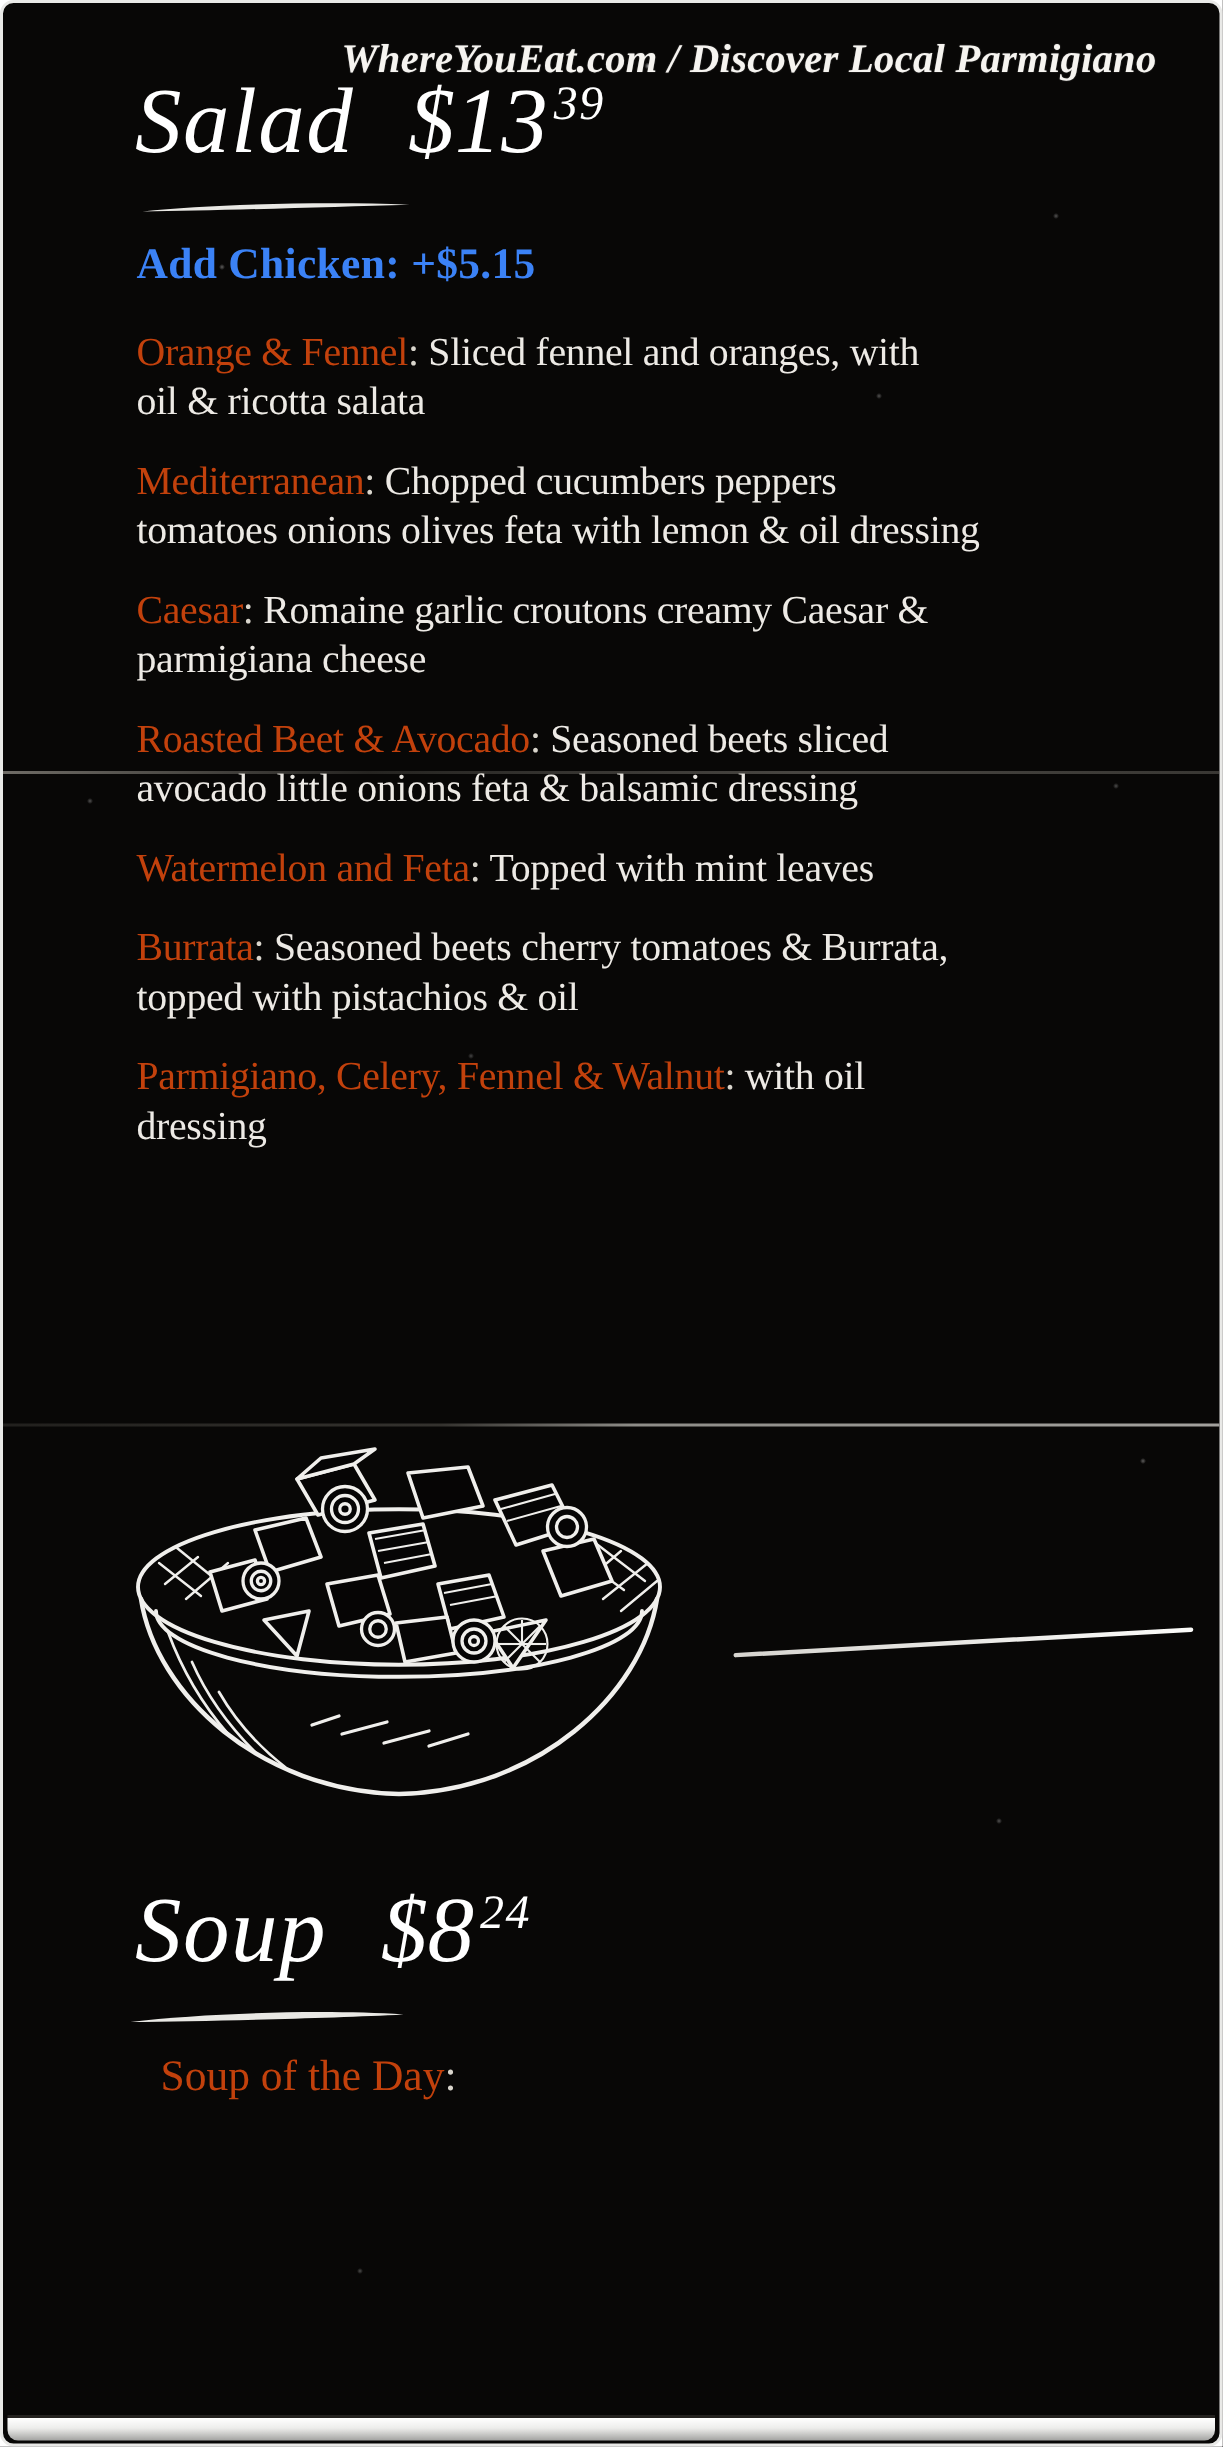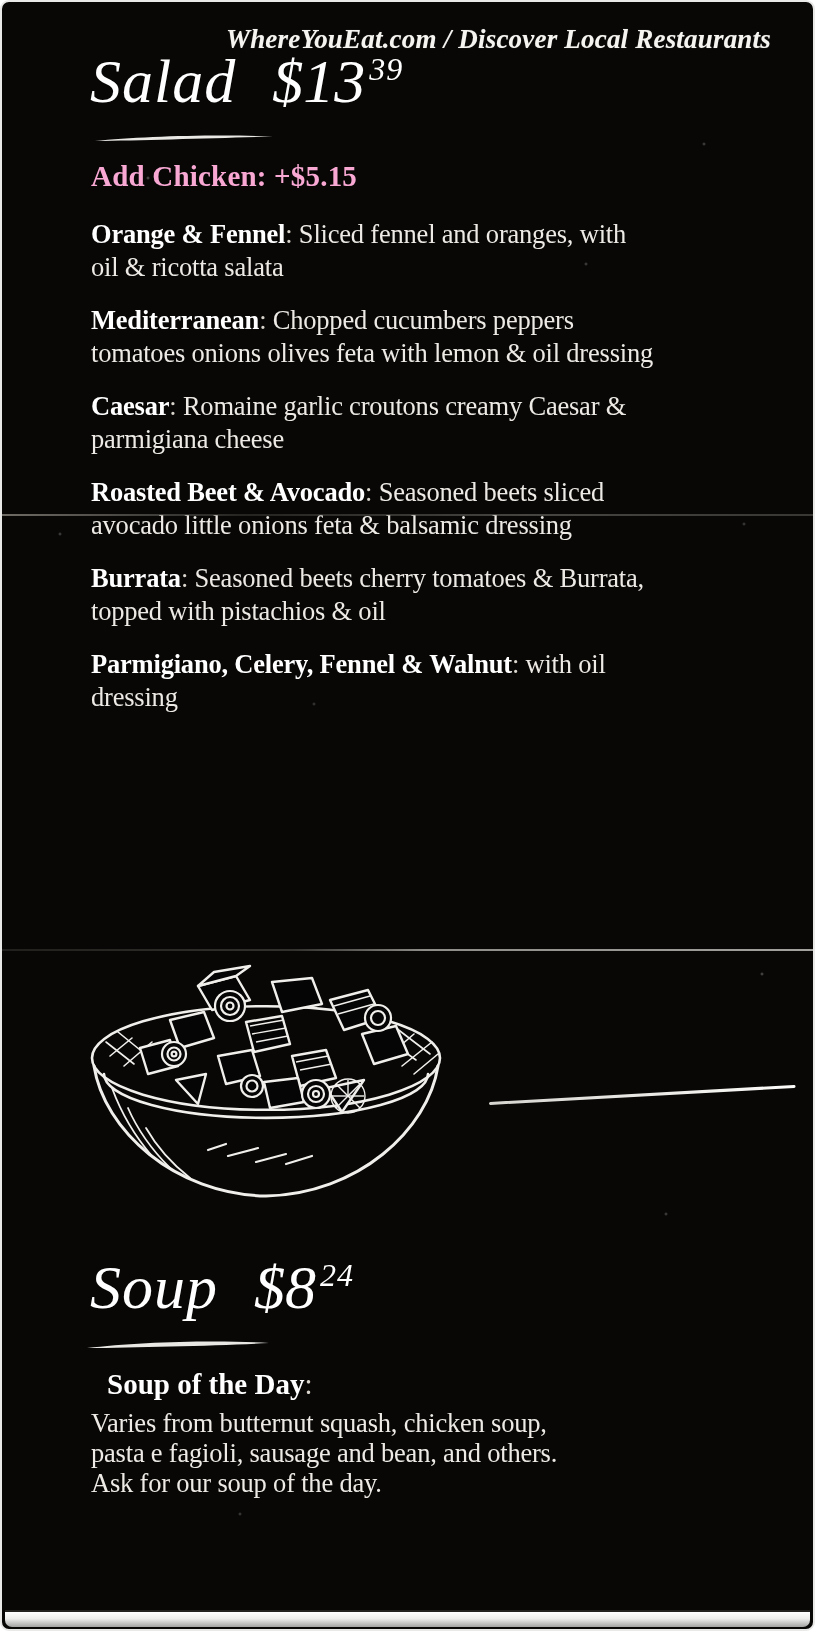--- a/index.html
+++ b/index.html
@@ -43,30 +43,30 @@
   .title-word  { font-size:62px; letter-spacing:1px; }
   .title-price { font-size:62px; margin-left:36px; }
   .cents { font-size:32px; position:relative; top:-22px; margin-left:4px; letter-spacing:1px; }
 
   .underline { position:absolute; }
   .salad-underline { left:92px; top:129px; width:181px; height:13px; }
   .soup-underline  { left:84px; top:1335px; width:184px; height:14px; }
 
   .addon {
     position:absolute; left:89px; top:158px;
-    font-weight:bold; font-size:29px; color:#f9a8d4; letter-spacing:.2px;
+    font-weight:bold; font-size:29px; color:#3b82f6; letter-spacing:.2px;
   }
 
   .items { position:absolute; left:89px; top:216px; width:700px; }
   .items p {
     margin:0 0 20px 0;
     font-size:26.5px; line-height:33px;
     color:#edeae5; white-space:nowrap; letter-spacing:-0.2px;
   }
-  .item-name { color:#ffffff; font-weight:bold; }
+  .item-name { color:#c2410c; font-weight:normal; }
   .item-sep  { color:#d9d5cc; }
 
   .soup-item { position:absolute; left:89px; top:1366px; color:#edeae5; }
   .soup-item .name-line { margin:0 0 8px 16px; font-size:29px; line-height:32px; }
   .soup-item .name-line .item-name { font-size:29px; }
   .soup-desc { font-size:26.5px; line-height:30px; letter-spacing:-0.2px; }
 
   .bowl { position:absolute; left:78px; top:960px; width:372px; height:242px; }
 
   .fold { position:absolute; left:0; right:0; height:2px; pointer-events:none; }
@@ -95,21 +95,21 @@
     border-radius:0 0 7px 7px;
     background:linear-gradient(180deg,#ffffff 0%,#ededeb 45%,#a3a3a1 100%);
     box-shadow:0 -2px 0 rgba(40,38,34,.9);
   }
 </style>
 </head>
 <body>
 
 <div class="scan">
 
-  <div class="watermark">WhereYouEat.com / Discover Local Restaurants</div>
+  <div class="watermark">WhereYouEat.com / Discover Local Parmigiano</div>
 
   <div class="section-title salad-title">
     <span class="title-word">Salad</span><span class="title-price"><span>$13</span><span class="cents">39</span></span>
   </div>
 
   <svg class="underline salad-underline" viewBox="0 0 181 13" aria-hidden="true">
     <path d="M1 10 C 45 5.5, 120 3, 179 5.5 C 125 7, 48 9.5, 1 10 Z" fill="#e9e8e4"></path>
   </svg>
 
   <div class="addon">Add Chicken: +$5.15</div>
@@ -117,20 +117,21 @@
   <div class="items">
   <p><span class="item-name">Orange &amp; Fennel</span><span class="item-sep">: </span><span class="item-desc">Sliced fennel and oranges, with<br>oil &amp; ricotta salata</span></p>
 
   <p><span class="item-name">Mediterranean</span><span class="item-sep">: </span><span class="item-desc">Chopped cucumbers peppers<br>tomatoes onions olives feta with lemon &amp; oil dressing</span></p>
 
   <p><span class="item-name">Caesar</span><span class="item-sep">: </span><span class="item-desc">Romaine garlic croutons creamy Caesar &amp;<br>parmigiana cheese</span></p>
 
   <p><span class="item-name">Roasted Beet &amp; Avocado</span><span class="item-sep">: </span><span class="item-desc">Seasoned beets sliced<br>avocado little onions feta &amp; balsamic dressing</span></p>
 
 
+  <p><span class="item-name">Watermelon and Feta</span><span class="item-sep">: </span><span class="item-desc">Topped with mint leaves</span></p>
 
   <p><span class="item-name">Burrata</span><span class="item-sep">: </span><span class="item-desc">Seasoned beets cherry tomatoes &amp; Burrata,<br>topped with pistachios &amp; oil</span></p>
 
   <p><span class="item-name">Parmigiano, Celery, Fennel &amp; Walnut</span><span class="item-sep">: </span><span class="item-desc">with oil<br>dressing</span></p>
 
 </div>
 
   <svg class="bowl" viewBox="0 0 372 242" aria-hidden="true">
     <g stroke="#f0efec" fill="none" stroke-width="2.6" stroke-linecap="round" stroke-linejoin="round">
 
@@ -219,23 +220,18 @@
   <div class="section-title soup-title">
     <span class="title-word">Soup</span><span class="title-price"><span>$8</span><span class="cents">24</span></span>
   </div>
 
   <svg class="underline soup-underline" viewBox="0 0 184 14" aria-hidden="true">
     <path d="M1 11 C 50 5, 130 2.5, 183 6 C 135 8.5, 52 10.5, 1 11 Z" fill="#e9e8e4"></path>
   </svg>
 
   <div class="soup-item">
     <p class="name-line"><span class="item-name">Soup of the Day</span><span class="item-sep">:</span></p>
-    <div class="soup-desc">
-      <div>Varies from butternut squash, chicken soup,</div>
-      <div>pasta e fagioli, sausage and bean, and others.</div>
-      <div>Ask for our soup of the day.</div>
-    </div>
   </div>
 
   <div class="fold fold-1"></div>
   <div class="fold fold-2"></div>
   <div class="bottom-strip"></div>
 </div>
 
 </body></html>

